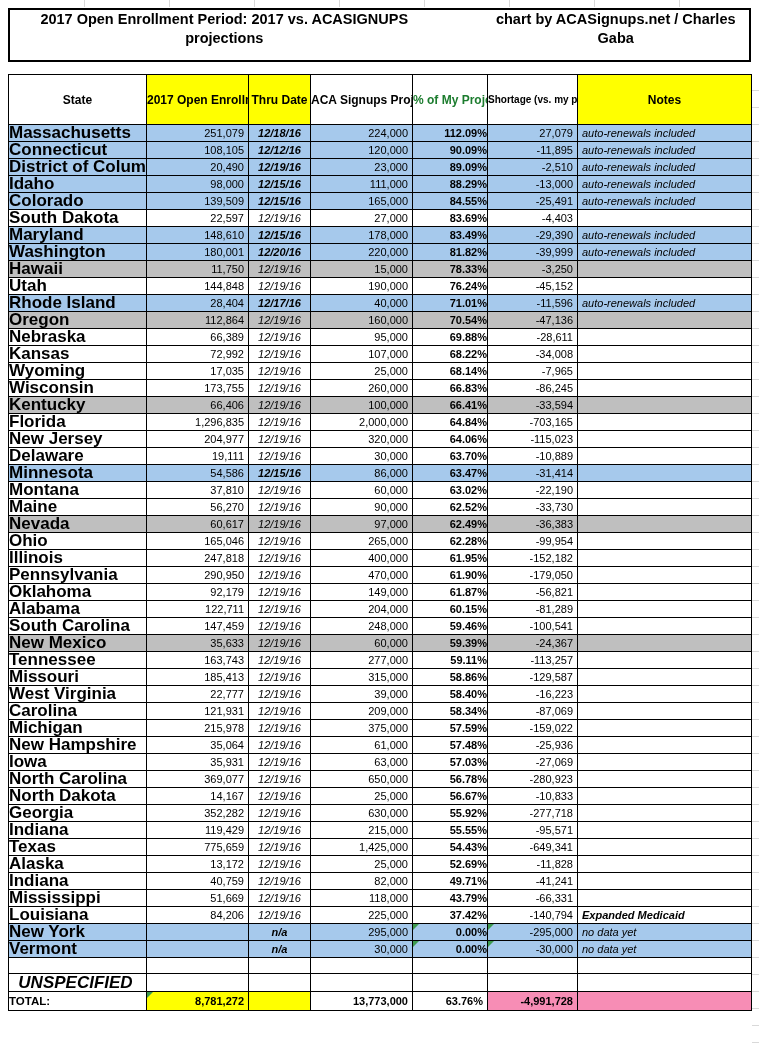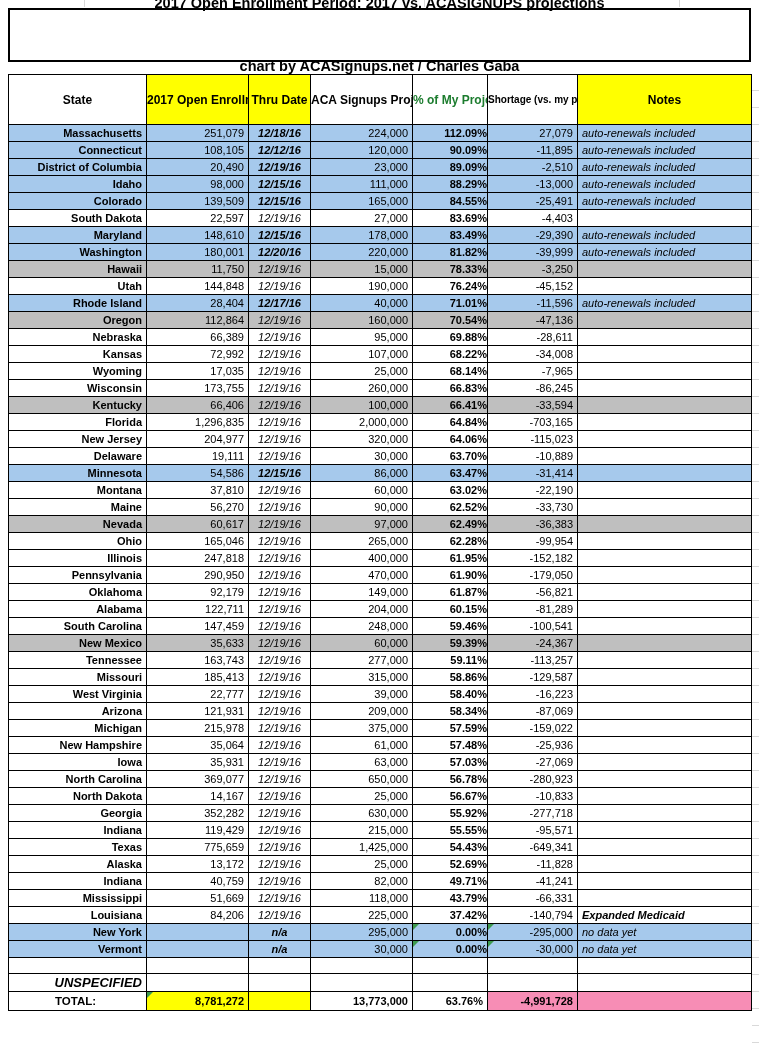--- a/index.html
+++ b/index.html
@@ -6,21 +6,21 @@
   .page { position:relative; width:759px; height:1055px; background:#ffffff;
           font-family:"Liberation Sans", sans-serif; overflow:hidden; }
 
   
   .strip-top { position:absolute; left:0; top:0; width:759px; height:7px;
     background:repeating-linear-gradient(to right, #ffffff 0 84px, #d9d9d9 84px 85px); }
   .strip-right { position:absolute; left:752px; top:74px; width:7px; height:977px;
     background:repeating-linear-gradient(to bottom, #ffffff 0 16px, #d9d9d9 16px 17px); }
 
   .title-box { position:absolute; left:8px; top:8px; width:739px; height:50px;
-    border:2px solid #000; display:flex; flex-direction:column; justify-content:center;
+    border:2px solid #000; display:flex; justify-content:center;
     text-align:center; font-weight:bold; font-size:14.5px; line-height:19px; color:#000;gap:44px; }
 
   table.grid { position:absolute; left:8px; top:74px; width:743px;
     border-collapse:collapse; table-layout:fixed; }
   .grid col.c1{width:138px}.grid col.c2{width:102px}.grid col.c3{width:62px}
   .grid col.c4{width:102px}.grid col.c5{width:75px}.grid col.c6{width:90px}
   .grid col.c7{width:174px}
 
   .grid th, .grid td { border:1px solid #000; padding:0; overflow:hidden;
     white-space:nowrap; color:#000; position:relative; }
@@ -29,36 +29,36 @@
     height:49px; text-align:center; vertical-align:middle; white-space:pre-line; }
   thead th.hy { background:var(--header-yellow); }
   thead th.pct-h { color:var(--pct-green); }
   thead th.short-h { font-size:10px; line-height:11.5px; }
 
   tbody td { height:16px; line-height:16px; font-size:11px; vertical-align:middle; }
   .r-blue td { background:var(--row-blue); }
   .r-gray td { background:var(--row-gray); }
   .r-white td { background:#ffffff; }
 
-  td.c-state { font-weight:bold; text-align:right; padding-right:4px; font-size:11px; }
+  td.c-state { font-weight:bold; text-align:left; padding-right:4px; font-size:17px; }
   td.c-enrollment, td.c-projection, td.c-shortage { text-align:right; padding-right:4px; }
   td.c-thru { text-align:center; font-style:italic; }
   td.c-pct { text-align:right; padding-right:0; font-weight:bold; }
   td.c-note { text-align:left; padding-left:4px; font-style:italic;margin-left:20px; }
   td.bold { font-weight:bold; }
 
   .flag { position:absolute; top:0; left:0; width:0; height:0;
     border-top:6px solid var(--flag-green); border-right:6px solid transparent; }
 
   tr.spacer td { height:15px; background:#fff; }
   tr.unspec td { height:17px; background:#fff; }
-  td.unspec-label { font-weight:bold; font-style:italic; text-align:right;
-    padding-right:4px; font-size:13px; }
+  td.unspec-label { font-weight:bold; font-style:italic; text-align:center;
+    padding-right:4px; font-size:17px; }
   tr.total td { height:18px; font-weight:bold; background:#fff; }
-  td.t-label { text-align:center; padding-right:4px; font-size:11.5px; }
+  td.t-label { text-align:left; padding-right:4px; font-size:11.5px; }
   td.t-num { text-align:right; padding-right:4px; }
   td.bg-yellow { background:var(--header-yellow) !important; }
   td.bg-pink { background:var(--total-pink) !important; }
 </style>
 </head>
 <body>
 
 <div class="page">
   <div class="strip-top"></div>
   <div class="strip-right"></div>
@@ -396,21 +396,21 @@
         <tr class="r-white">
           <td class="c-state"><span>West Virginia</span></td>
           <td class="c-enrollment"><span>22,777</span></td>
           <td class="c-thru"><span>12/19/16</span></td>
           <td class="c-projection"><span>39,000</span></td>
           <td class="c-pct"><span>58.40%</span></td>
           <td class="c-shortage"><span>-16,223</span></td>
           <td class="c-note"><span></span></td>
         </tr>
         <tr class="r-white">
-          <td class="c-state"><span>Arizona</span></td>
+          <td class="c-state"><span>Carolina</span></td>
           <td class="c-enrollment"><span>121,931</span></td>
           <td class="c-thru"><span>12/19/16</span></td>
           <td class="c-projection"><span>209,000</span></td>
           <td class="c-pct"><span>58.34%</span></td>
           <td class="c-shortage"><span>-87,069</span></td>
           <td class="c-note"><span></span></td>
         </tr>
         <tr class="r-white">
           <td class="c-state"><span>Michigan</span></td>
           <td class="c-enrollment"><span>215,978</span></td>

